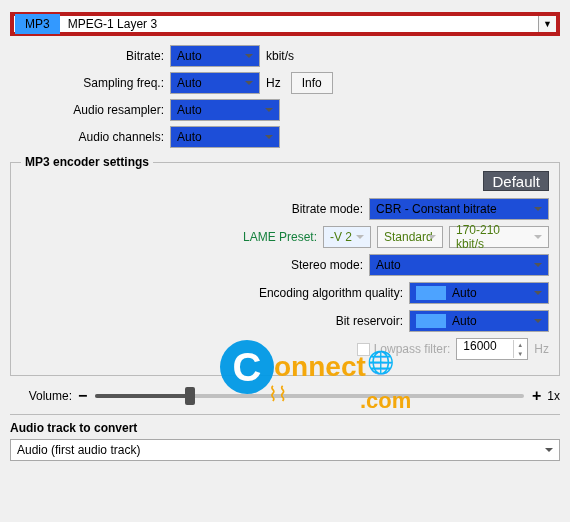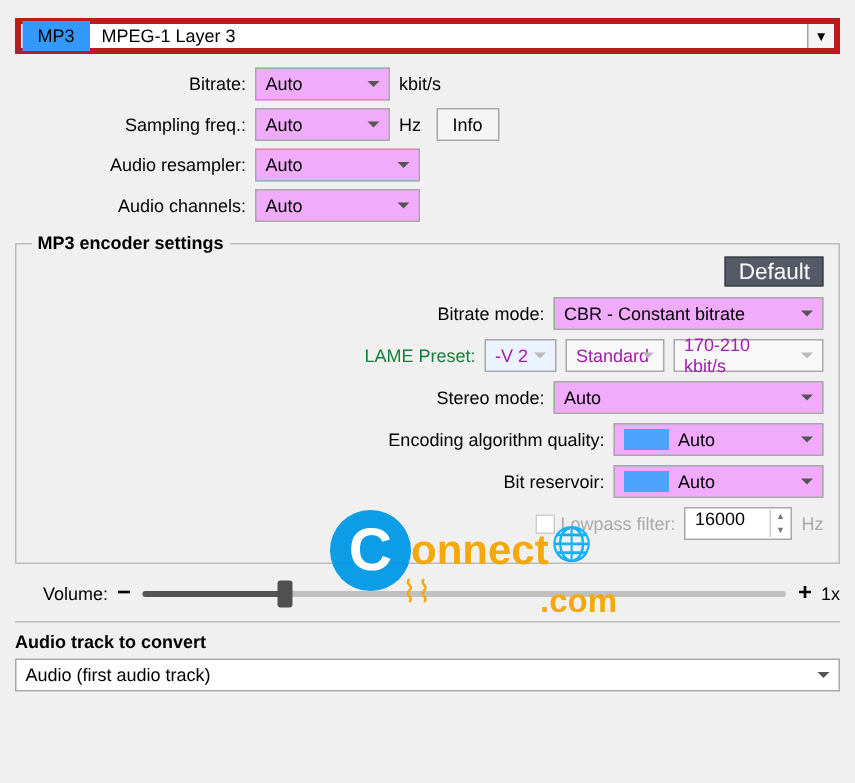--- a/index.html
+++ b/index.html
@@ -57,39 +57,39 @@
     height: 100%;
     border-left: 1px solid #a0a0a0;
     display: flex;
     align-items: center;
     justify-content: center;
     font-size: 9px;
     background: #f5f5f5;
   }
   .combo {
     height: 22px;
-    background: #f0abfc;
+    background: #1d4ed8;
     border: 1px solid #a8a8a8;
     display: inline-flex;
     align-items: center;
     padding: 0 18px 0 6px;
     position: relative;
   }
   .combo::after {
     content: "";
     position: absolute;
     right: 6px;
     top: 50%;
     transform: translateY(-50%);
     border-left: 4px solid transparent;
     border-right: 4px solid transparent;
     border-top: 4px solid #555;
   }
   .combo.disabled {
-    color: #a21caf;
+    color: #4d7c0f;
     background: #f8f8f8;
   }
   .combo.disabled::after {
     border-top-color: #bbb;
   }
   .swatch {
     width: 30px;
     height: 14px;
     background: #4da3ff;
     margin-right: 6px;

